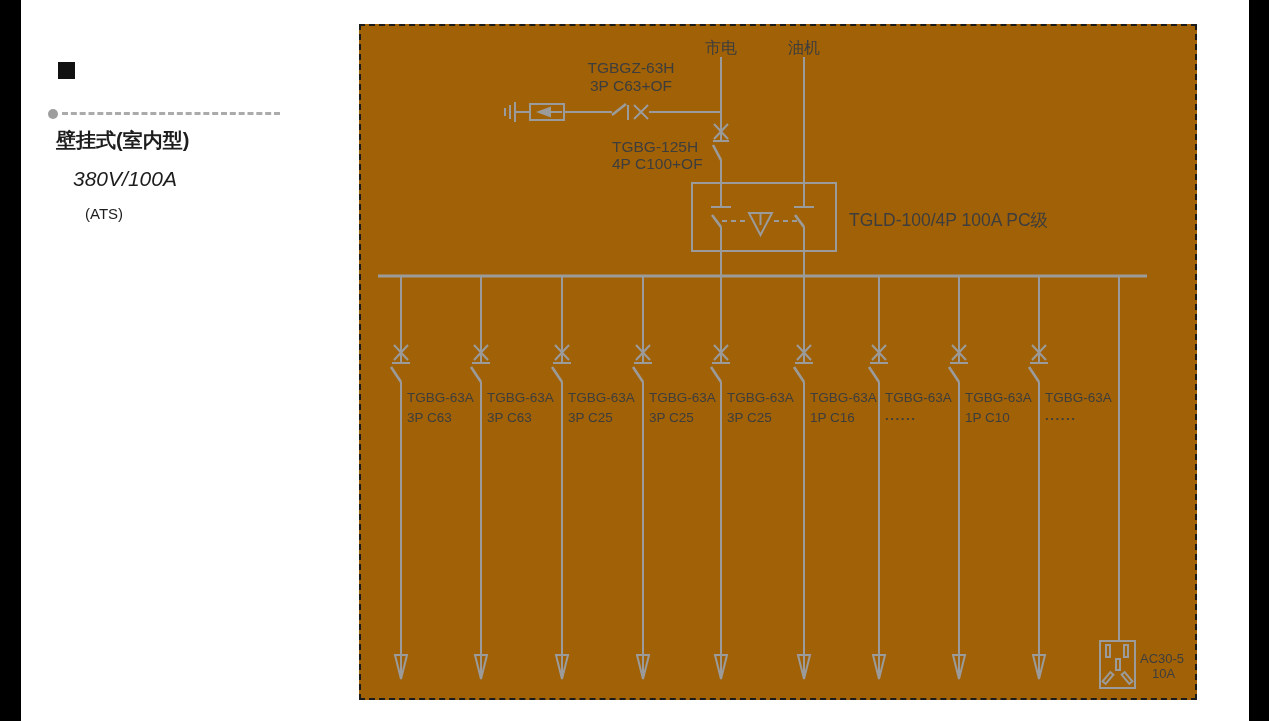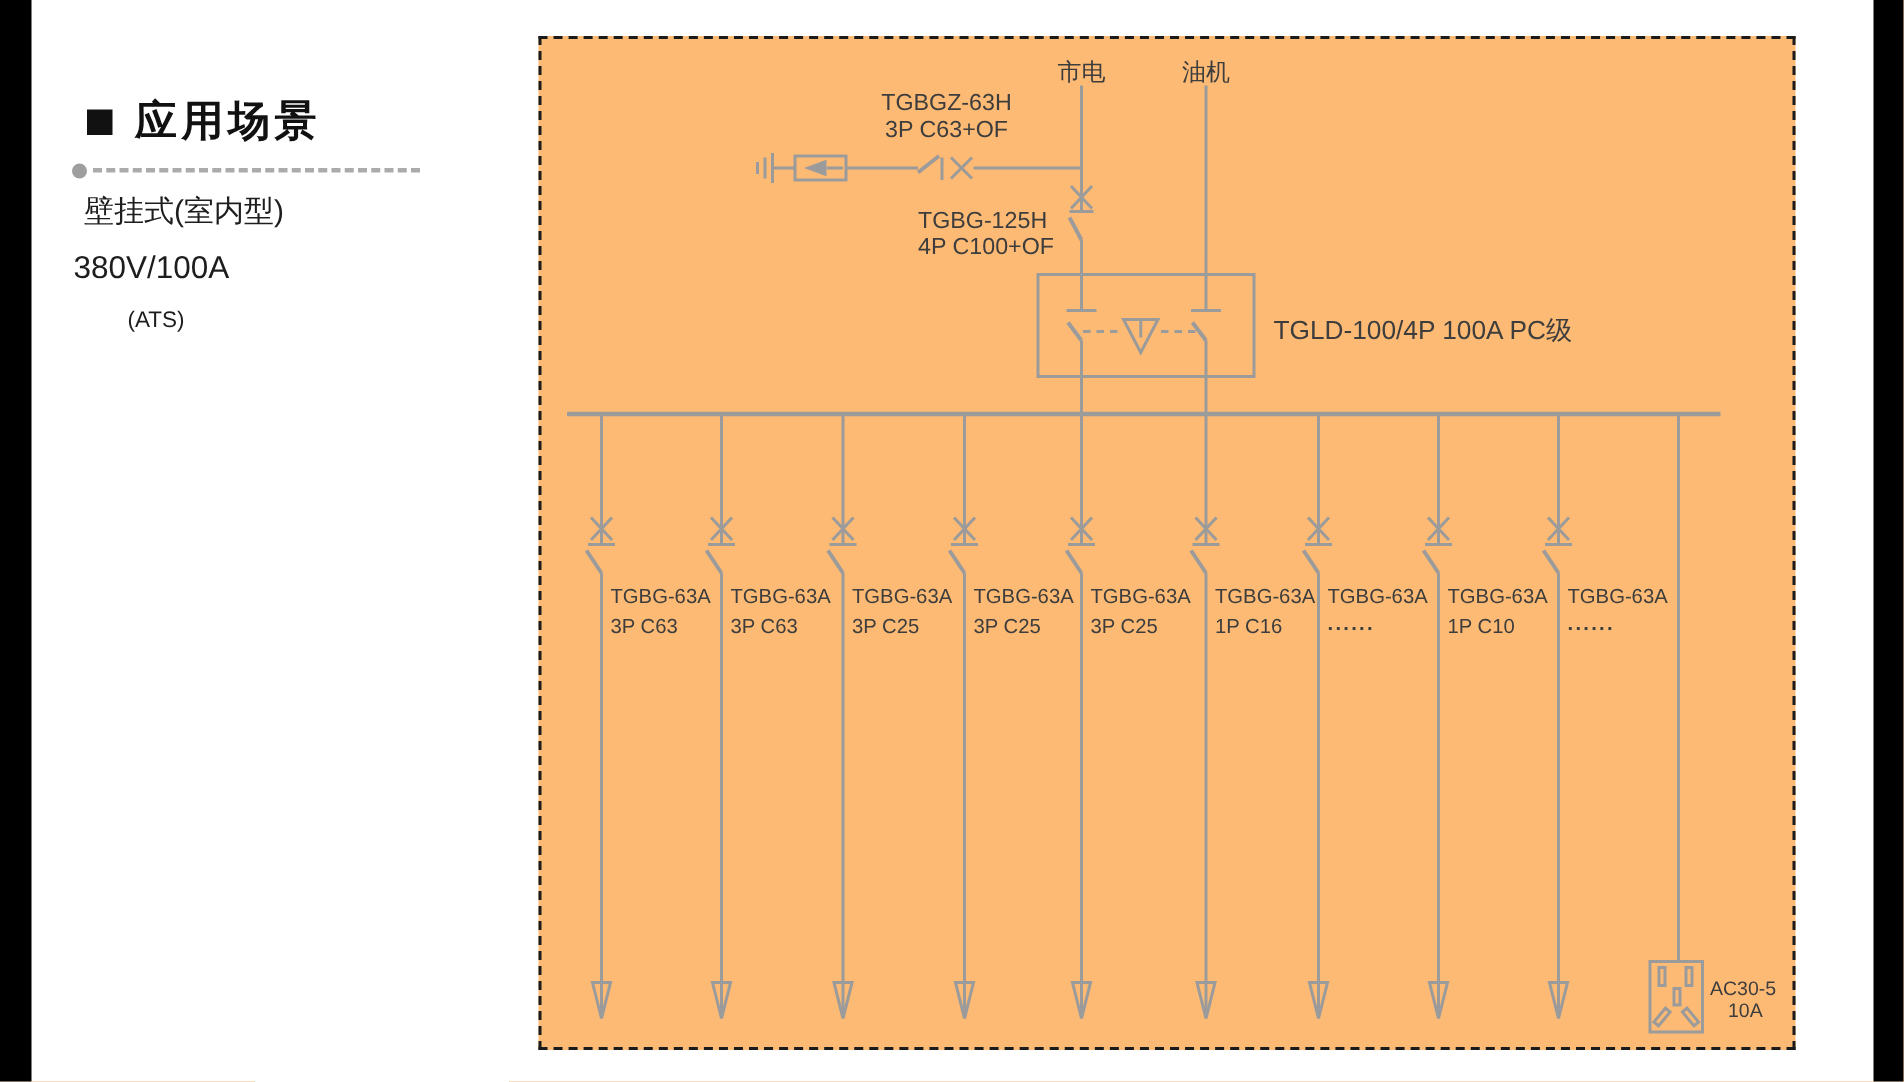--- a/index.html
+++ b/index.html
@@ -11,28 +11,28 @@
   .black-bar.left{left:0;width:21px;}
   .black-bar.right{right:0;width:20px;}
 
   
   .sidebar-heading{position:absolute;left:58px;top:62px;display:flex;align-items:center;gap:15px;}
   .square-bullet{width:17px;height:17px;background:#111;flex:0 0 auto;}
   .heading-text{font-size:28px;font-weight:bold;color:#111;letter-spacing:3px;white-space:nowrap;}
   .divider-dot{position:absolute;left:48px;top:109px;width:10px;height:10px;border-radius:50%;background:#9e9e9e;}
   .section-divider{position:absolute;left:62px;top:112px;width:218px;height:0;border-top:3px dashed #ababab;}
   .spec{position:absolute;color:#1d1d1d;white-space:nowrap;}
-  .spec.l1{left:56px;top:127px;font-size:20px;}
-  .spec.l2{left:49px;top:167px;font-size:21px;}
+  .spec.l1{left:56px;top:127px;font-size:20px;font-weight:bold;}
+  .spec.l2{left:73px;top:167px;font-size:21px;font-style:italic;}
   .spec.l3{left:85px;top:205px;font-size:15px;}
 
   
   .diagram{
     position:absolute;left:359px;top:24px;width:838px;height:676px;
-    border:2px dashed #1b1b1b;box-sizing:border-box;background:#fdba74;
+    border:2px dashed #1b1b1b;box-sizing:border-box;background:#a16207;
   }
   .diagram svg{position:absolute;left:0;top:0;}
   .ln{stroke:#9b9b9b;stroke-width:2;fill:none;}
   .ln3{stroke:#9b9b9b;stroke-width:3;fill:none;}
   .bl{stroke:#9b9b9b;stroke-width:2.6;fill:none;}
   .dash{stroke:#9b9b9b;stroke-width:2;stroke-dasharray:5 4;fill:none;}
   .fillg{fill:#9b9b9b;stroke:none;}
   text{fill:#3d3d3d;}
   .t-src{font-size:16px;text-anchor:middle;}
   .t-lbl{font-size:15.5px;}
@@ -43,21 +43,20 @@
   .t-socket{font-size:13px;}
 </style>
 </head>
 <body>
 
 <div class="black-bar left"></div>
 <div class="black-bar right"></div>
 
 <div class="sidebar-heading">
   <span class="square-bullet"></span>
-  <span class="heading-text">应用场景</span>
 </div>
 <div class="divider-dot"></div>
 <div class="section-divider"></div>
 <div class="spec l1">壁挂式(室内型)</div>
 <div class="spec l2">380V/100A</div>
 <div class="spec l3">(ATS)</div>
 
 <div class="diagram">
 <svg width="834" height="672" viewBox="0 0 834 672" xmlns="http://www.w3.org/2000/svg">
   <defs>

